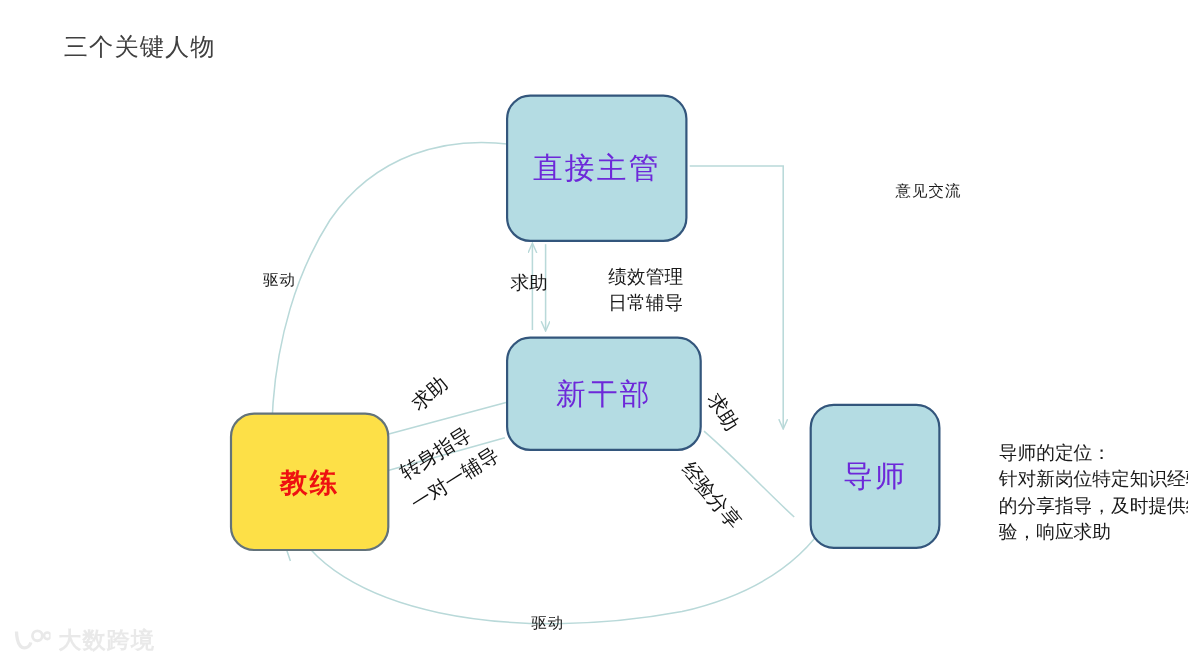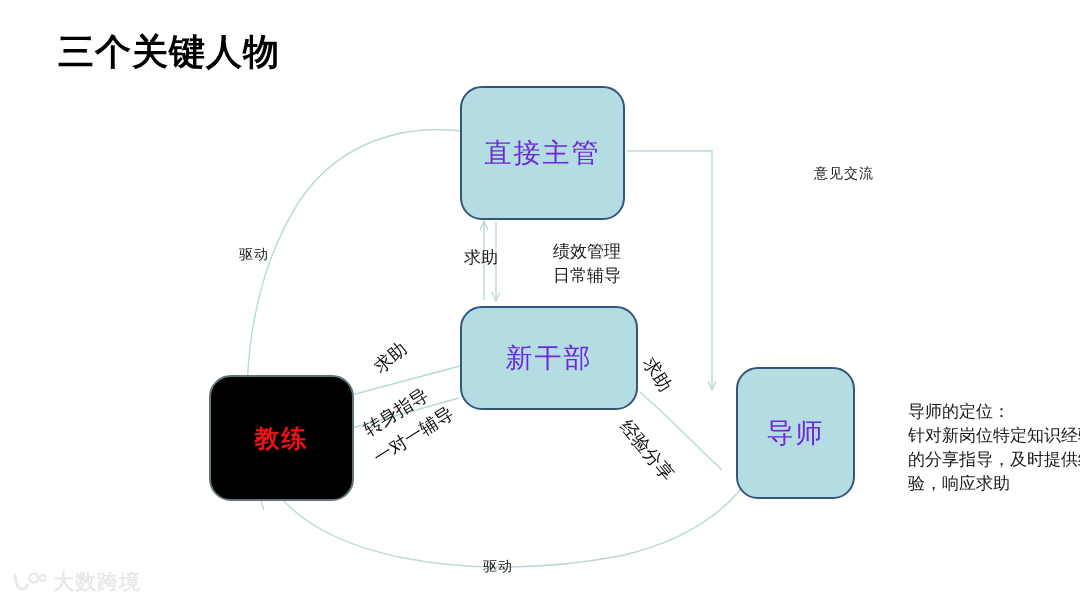--- a/index.html
+++ b/index.html
@@ -24,44 +24,44 @@
     top: 0;
     width: 1080px;
     height: 608px;
     pointer-events: none;
   }
   
   .slide-title {
     position: absolute;
     left: 58px;
     top: 28px;
-    font-size: 36px;
-    font-weight: bold;
-    color: #000000;
+    font-size: 22px;
+    font-weight: normal;
+    color: #404040;
     letter-spacing: 1px;
     white-space: nowrap;
   }
   
   .node {
     position: absolute;
     box-sizing: border-box;
     border: 2.5px solid #33567c;
     border-radius: 22px;
     display: flex;
     align-items: center;
     justify-content: center;
     font-size: 27px;
     letter-spacing: 2px;
   }
   .node-blue {
     background: #b4dce3;
     color: #6d28d9;
   }
   .node-yellow {
-    background: #000000;
+    background: #fde047;
     color: #ee1111;
     border-color: #63737a;
     font-weight: bold;
     font-size: 25px;
   }
   #node-supervisor { left: 460px; top: 86px;  width: 165px; height: 134px; }
   #node-newcadre   { left: 460px; top: 306px; width: 178px; height: 104px; }
   #node-coach      { left: 209px; top: 375px; width: 145px; height: 126px; }
   #node-mentor     { left: 736px; top: 367px; width: 119px; height: 132px; }
 

